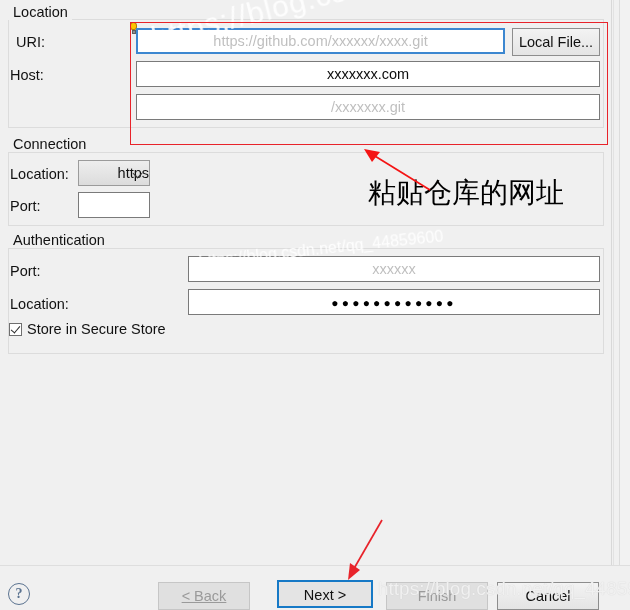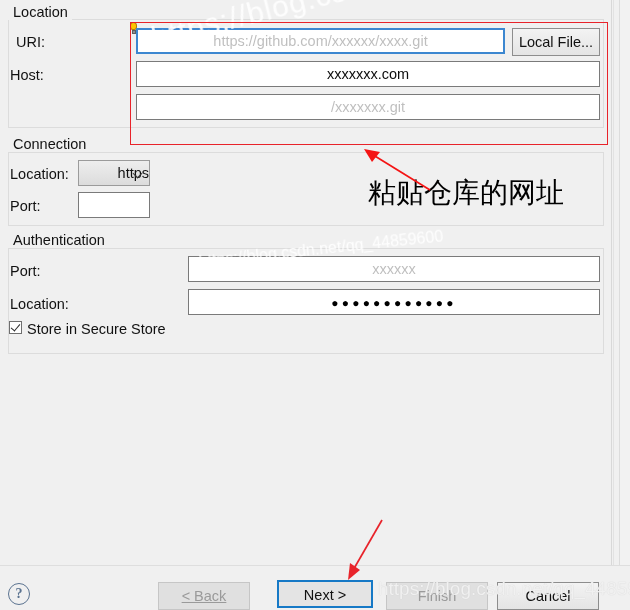--- a/index.html
+++ b/index.html
@@ -165,21 +165,21 @@
     width: 6px; height: 6px;
     border-left: 1.4px solid #3a3a3a;
     border-bottom: 1.4px solid #3a3a3a;
     transform: rotate(-45deg);
   }
 
   
   .chk-wrap {
     position: absolute;
     display: flex;
-    align-items: flex-start;
+    align-items: center;
     white-space: nowrap;
   }
   .chk-box {
     width: 13px; height: 13px;
     border: 1px solid #6f6f6f;
     background: #fff;
     position: relative;
     box-sizing: border-box;
     margin-right: 5px;
     flex: none;

